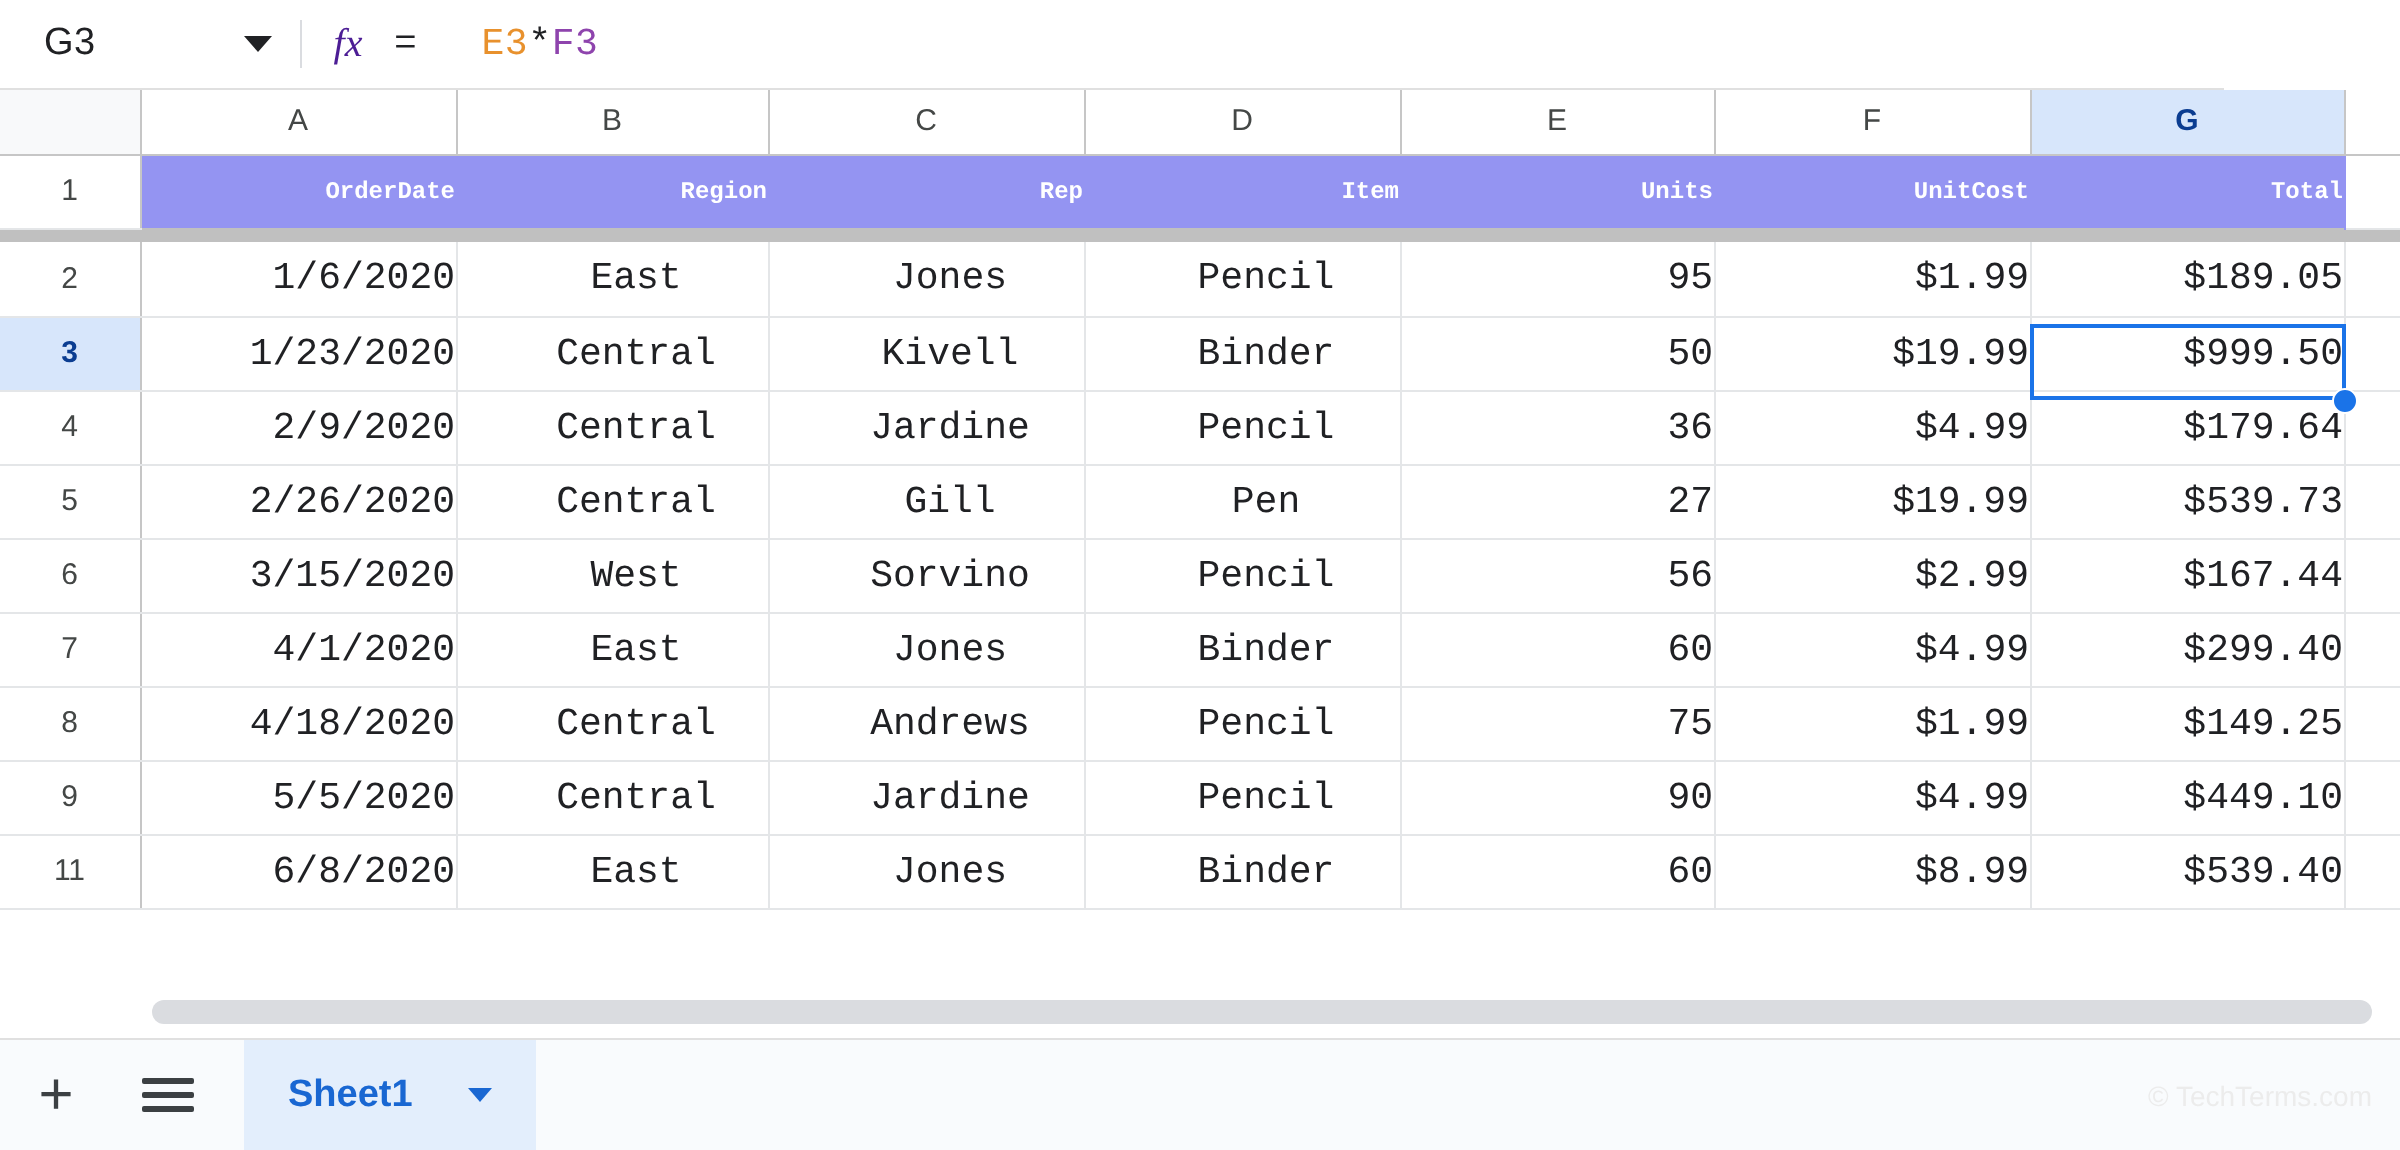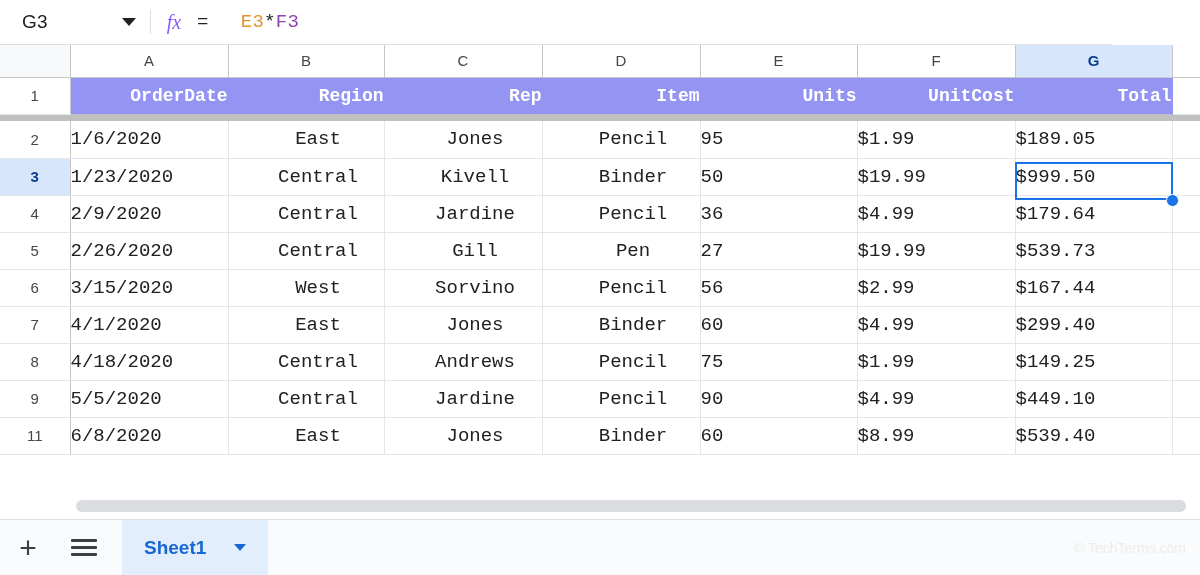--- a/index.html
+++ b/index.html
@@ -35,21 +35,21 @@
     border-right: 7px solid transparent;
     border-top: 8px solid #202124;
   }
   .fb-divider {
     width: 1px; height: 24px; background: #dadce0;
   }
   .fx-icon {
     width: 46px; text-align: center;
     font-family: "Liberation Serif", serif;
     font-style: italic; font-size: 20px;
-    color: #8b5cf6;
+    color: #4c1d95;
   }
   .formula-text {
     font-family: "Liberation Mono", monospace;
     font-size: 19px; color: #202124;
     letter-spacing: .3px;
   }
   .ref-e { color: #e8912d; margin-left: 32px; }
   .ref-f { color: #8e44ad; }
 
   
@@ -105,29 +105,29 @@
   .cell {
     border-right: 1px solid #e4e6e8;
     border-bottom: 1px solid #e4e6e8;
     font-family: "Liberation Mono", monospace;
     font-size: 19px;
     color: #202124;
     padding: 0 9px;
     white-space: nowrap;
     overflow: hidden;
   }
-  .cell.r { text-align: left; }
+  .cell.r { text-align: right; }
   .cell.c { text-align: center; padding-left: 24px; }
 
   .hcell {
     background: #9494f2;
     color: #ffffff;
     font-weight: bold;
     font-family: "Liberation Mono", monospace;
-    font-size: 18px;
+    font-size: 12px;
     padding: 0 9px;
     border-right: 1px solid #9494f2;
     white-space: nowrap;
   }
   .hcell.r { text-align: right; }
   .hcell.c { text-align: right; }
 
   
   tr.freeze-sep td { height: 7px; background: #c0c0c0; padding: 0; border: none; }
   tr.freeze-sep td.fz-corner { background: #c0c0c0; }

